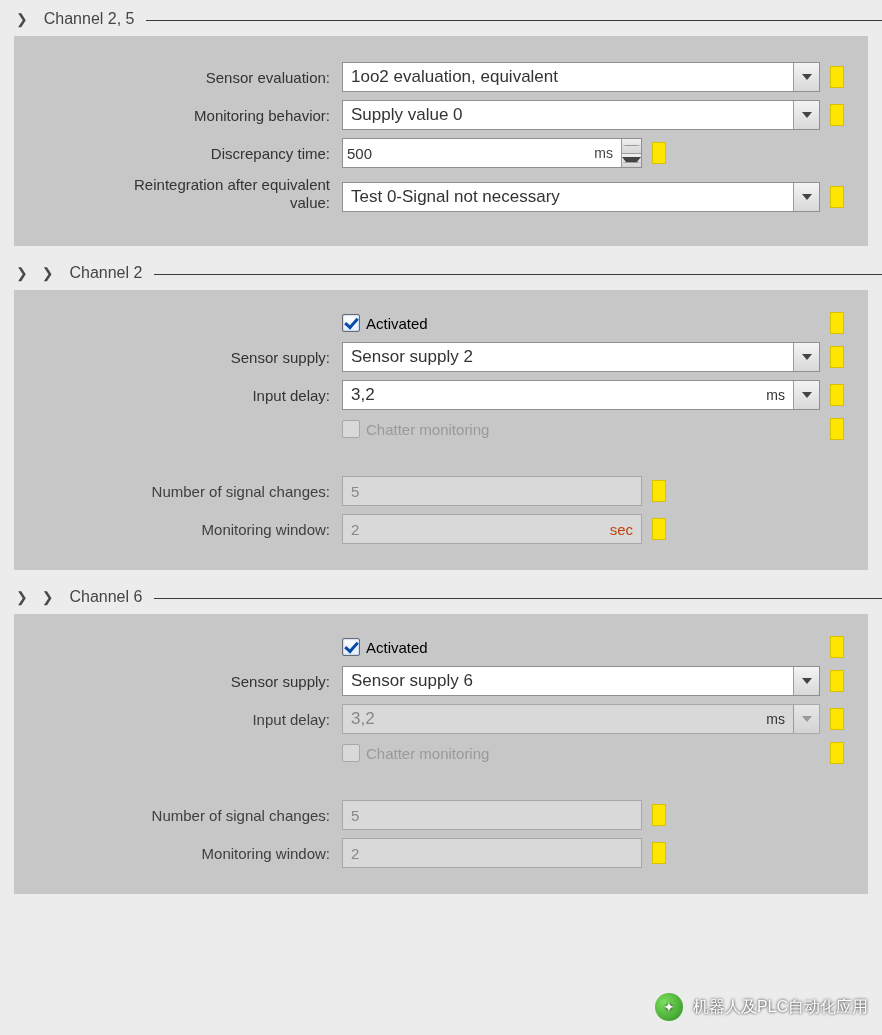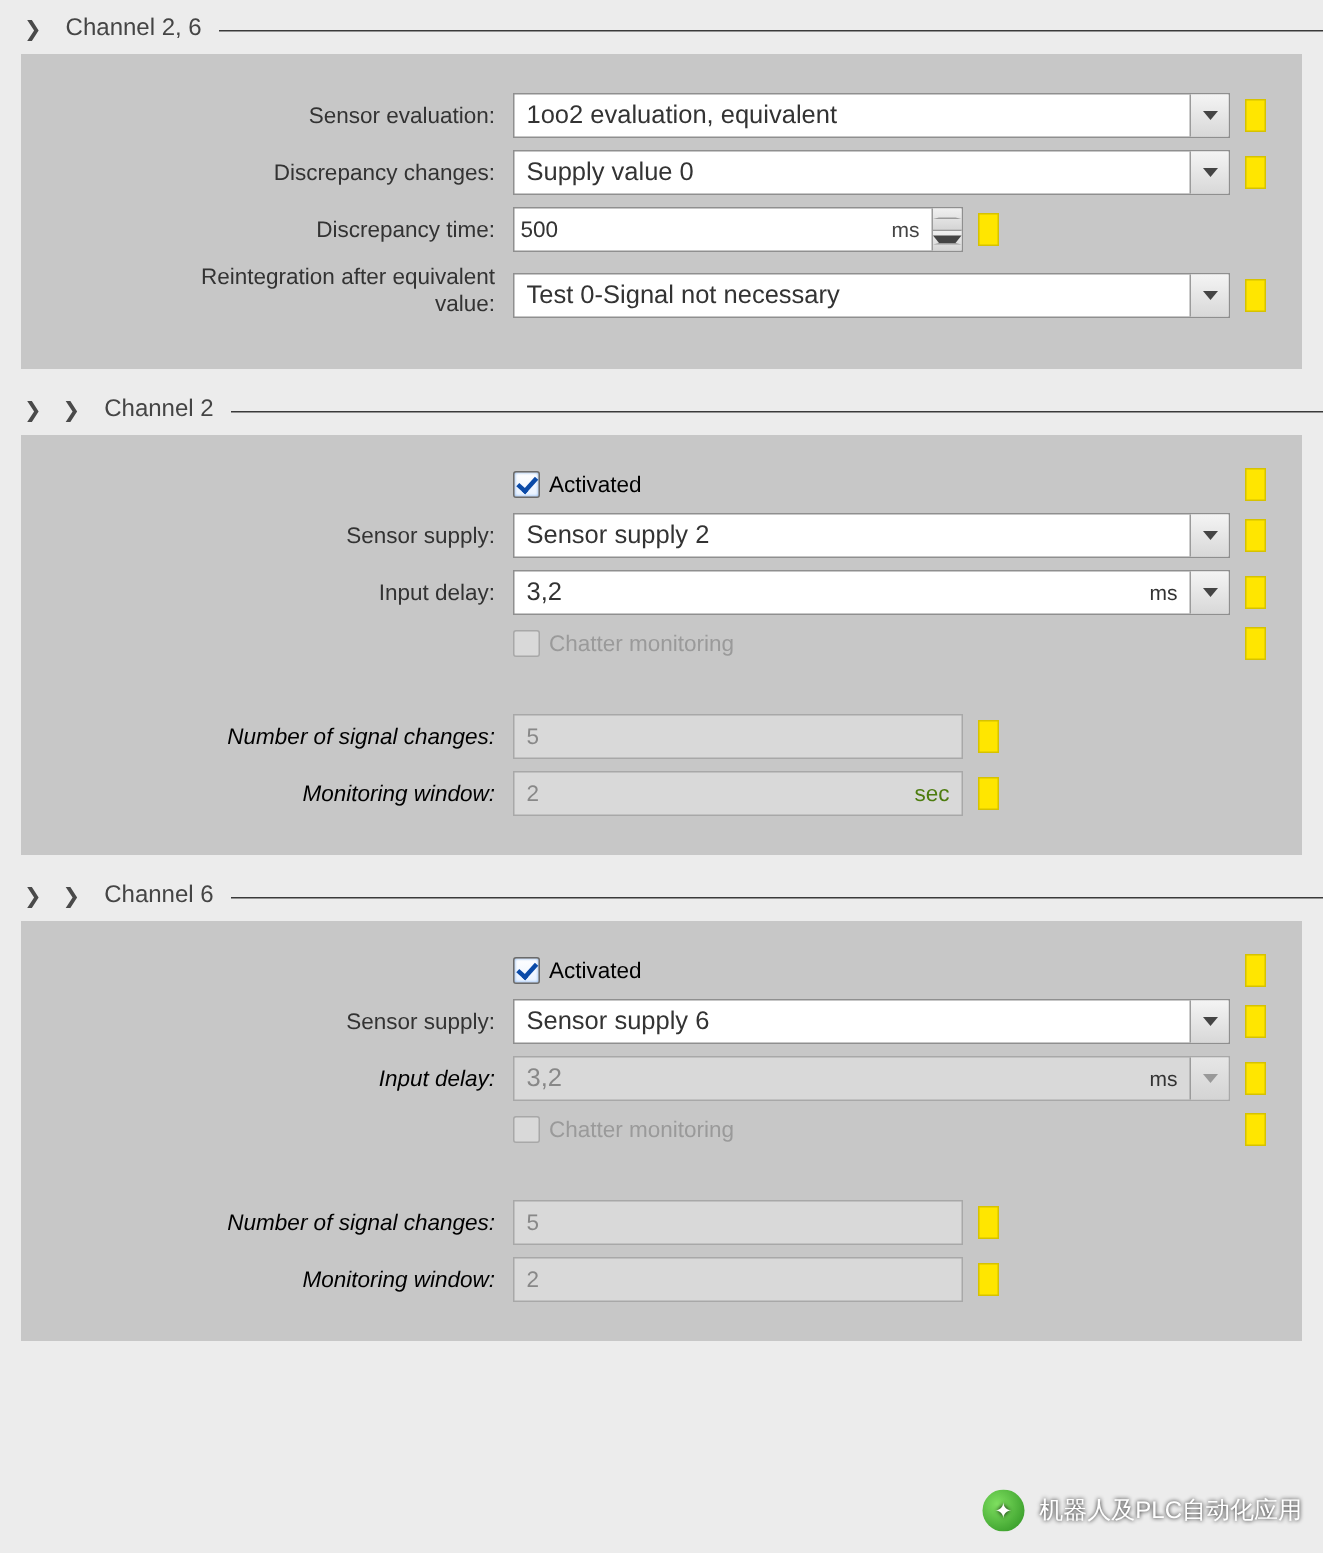--- a/index.html
+++ b/index.html
@@ -60,21 +60,21 @@
   .label-col {
     width: 300px;
     text-align: right;
     padding-right: 12px;
     color: #333;
     font-size: 15px;
   }
   .label-col.two-line {
     line-height: 1.2;
   }
-  .label-col.disabled { color: #000000; font-style: italic; }
+  .label-col.disabled { color: #404040; }
 
   .input-col {
     display: flex;
     align-items: center;
     flex: 1;
   }
 
   .select-box, .text-box, .spin-box {
     background: #fff;
     border: 1px solid #8f8f8f;
@@ -135,21 +135,21 @@
     align-items: center;
     justify-content: center;
   }
   .spin-arrows div:first-child { border-bottom: 1px solid #9b9b9b; }
   .tri-up-sm { width:0;height:0;border-left:4px solid transparent;border-right:4px solid transparent;border-bottom:5px solid #444; }
   .tri-down-sm { width:0;height:0;border-left:4px solid transparent;border-right:4px solid transparent;border-top:5px solid #444; }
 
   .text-box { width: 300px; padding: 0 8px; }
   .text-box.disabled { background: #d9d9d9; color: #888; border-color: #a8a8a8; }
   .text-box .unit-right { margin-left: auto; color: #444; }
-  .text-box.disabled .unit-right { color: #4d7c0f; }
+  .text-box.disabled .unit-right { color: #c2410c; }
   .text-box .val { flex: none; }
 
   .checkbox-row { display: flex; align-items: center; gap: 6px; }
   .chk {
     width: 18px; height: 18px;
     border: 1px solid #6a6a6a;
     border-radius: 2px;
     background: linear-gradient(#fff,#e8f1ff);
     display: flex; align-items: center; justify-content: center;
     box-shadow: inset 0 0 2px #6aa2e8;
@@ -202,41 +202,41 @@
     color: #fff; font-size: 14px;
   }
 </style>
 </head>
 <body>
 
 <div class="section-header">
   <div class="chevrons">
     <span class="chevron">❯</span>
   </div>
-  <span class="section-title">Channel 2, 6</span>
+  <span class="section-title">Channel 2, 5</span>
   <div class="divider"></div>
 </div>
 
 <div class="panel">
 
   <div class="row">
     <div class="label-col">Sensor evaluation:</div>
     <div class="input-col">
       <div class="select-box">
         <div class="select-body">1oo2 evaluation, equivalent</div>
         <div class="select-arrow">
             <div class="tri-down"></div>
           </div>
       </div>
       <div class="marker"></div>
     </div>
   </div>
 
   <div class="row">
-    <div class="label-col">Discrepancy changes:</div>
+    <div class="label-col">Monitoring behavior:</div>
     <div class="input-col">
       <div class="select-box">
         <div class="select-body">Supply value 0</div>
         <div class="select-arrow">
             <div class="tri-down"></div>
           </div>
       </div>
       <div class="marker"></div>
     </div>
   </div>

